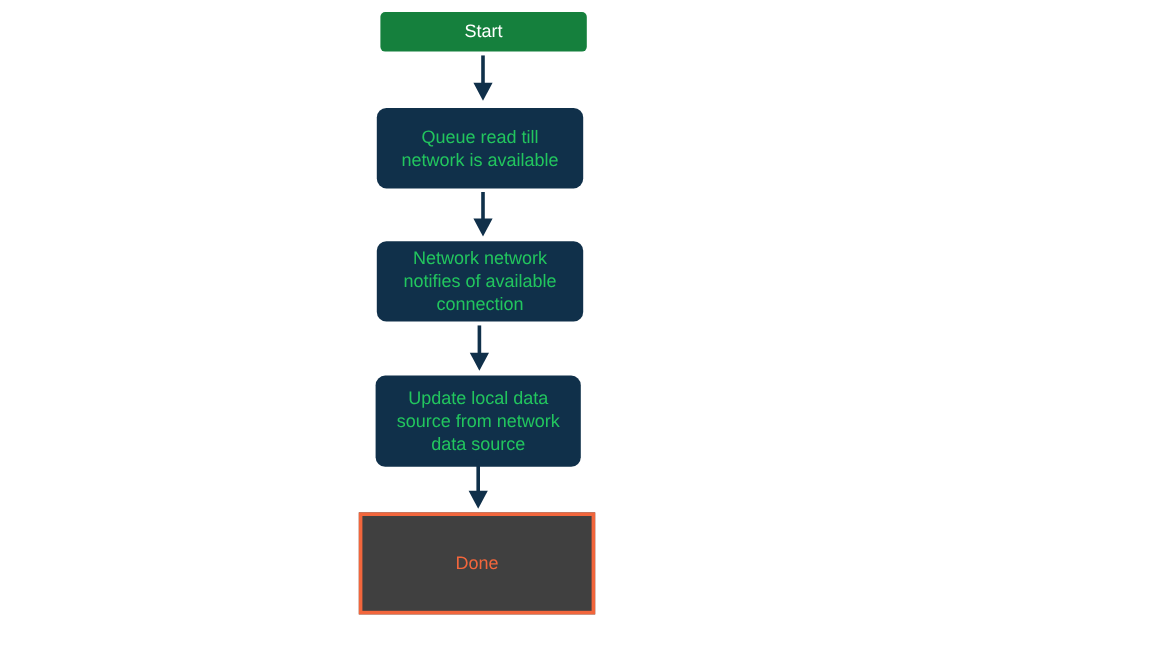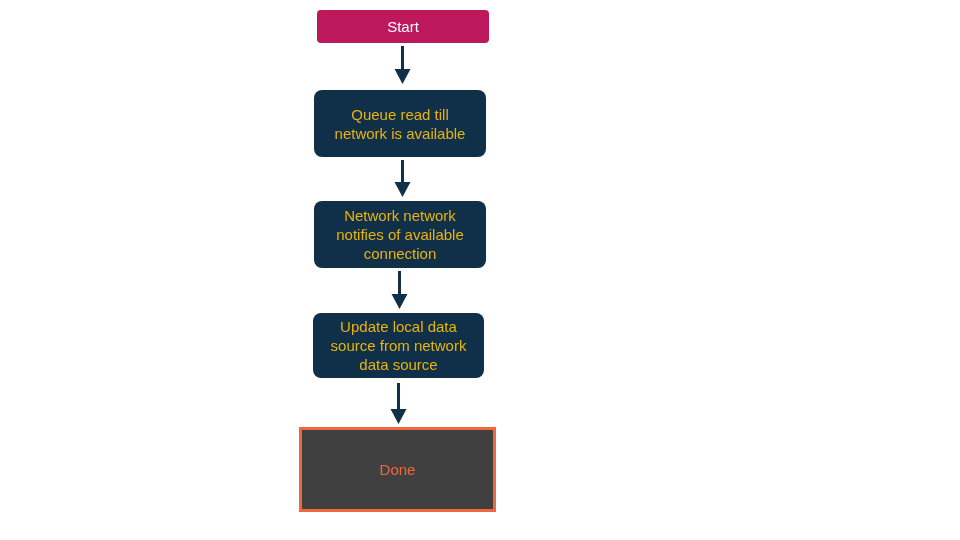--- a/index.html
+++ b/index.html
@@ -27,29 +27,29 @@
     box-sizing: border-box;
     display: flex;
     align-items: center;
     justify-content: center;
     text-align: center;
     line-height: 19px;
     white-space: pre-line;
   }
 
   .node-start {
-    background: #be185d;
+    background: #15803d;
     color: #ffffff;
     border-radius: 4px;
     font-size: 15px;
   }
 
   .node-process {
     background: #10304a;
-    color: #eab308;
+    color: #22c55e;
     border-radius: 8px;
     font-size: 15px;
   }
 
   .node-terminal {
     background: #404040;
     color: #f2663c;
     border: 3px solid #f2663c;
     border-radius: 0;
     font-size: 15px;
@@ -91,21 +91,21 @@
 notifies of available
 connection</div>
 
   <div class="arrow" style="left:389px; top:271px; width:21px; height:39px;">
     <svg width="21" height="39" viewBox="0 0 21 39" xmlns="http://www.w3.org/2000/svg">
       <line x1="10.5" y1="0" x2="10.5" y2="25" stroke="#10304a" stroke-width="3"></line>
       <polygon points="10.5,38 2.5,23 18.5,23" fill="#10304a"></polygon>
     </svg>
   </div>
 
-  <div class="node node-process" style="left:313px; top:313px; width:171px; height:65px;">Update local data
+  <div class="node node-process" style="left:313px; top:313px; width:171px; height:76px;">Update local data
 source from network
 data source</div>
 
   <div class="arrow" style="left:388px; top:383px; width:21px; height:42px;">
     <svg width="21" height="42" viewBox="0 0 21 42" xmlns="http://www.w3.org/2000/svg">
       <line x1="10.5" y1="0" x2="10.5" y2="27" stroke="#10304a" stroke-width="3"></line>
       <polygon points="10.5,41 2.5,26 18.5,26" fill="#10304a"></polygon>
     </svg>
   </div>
 

